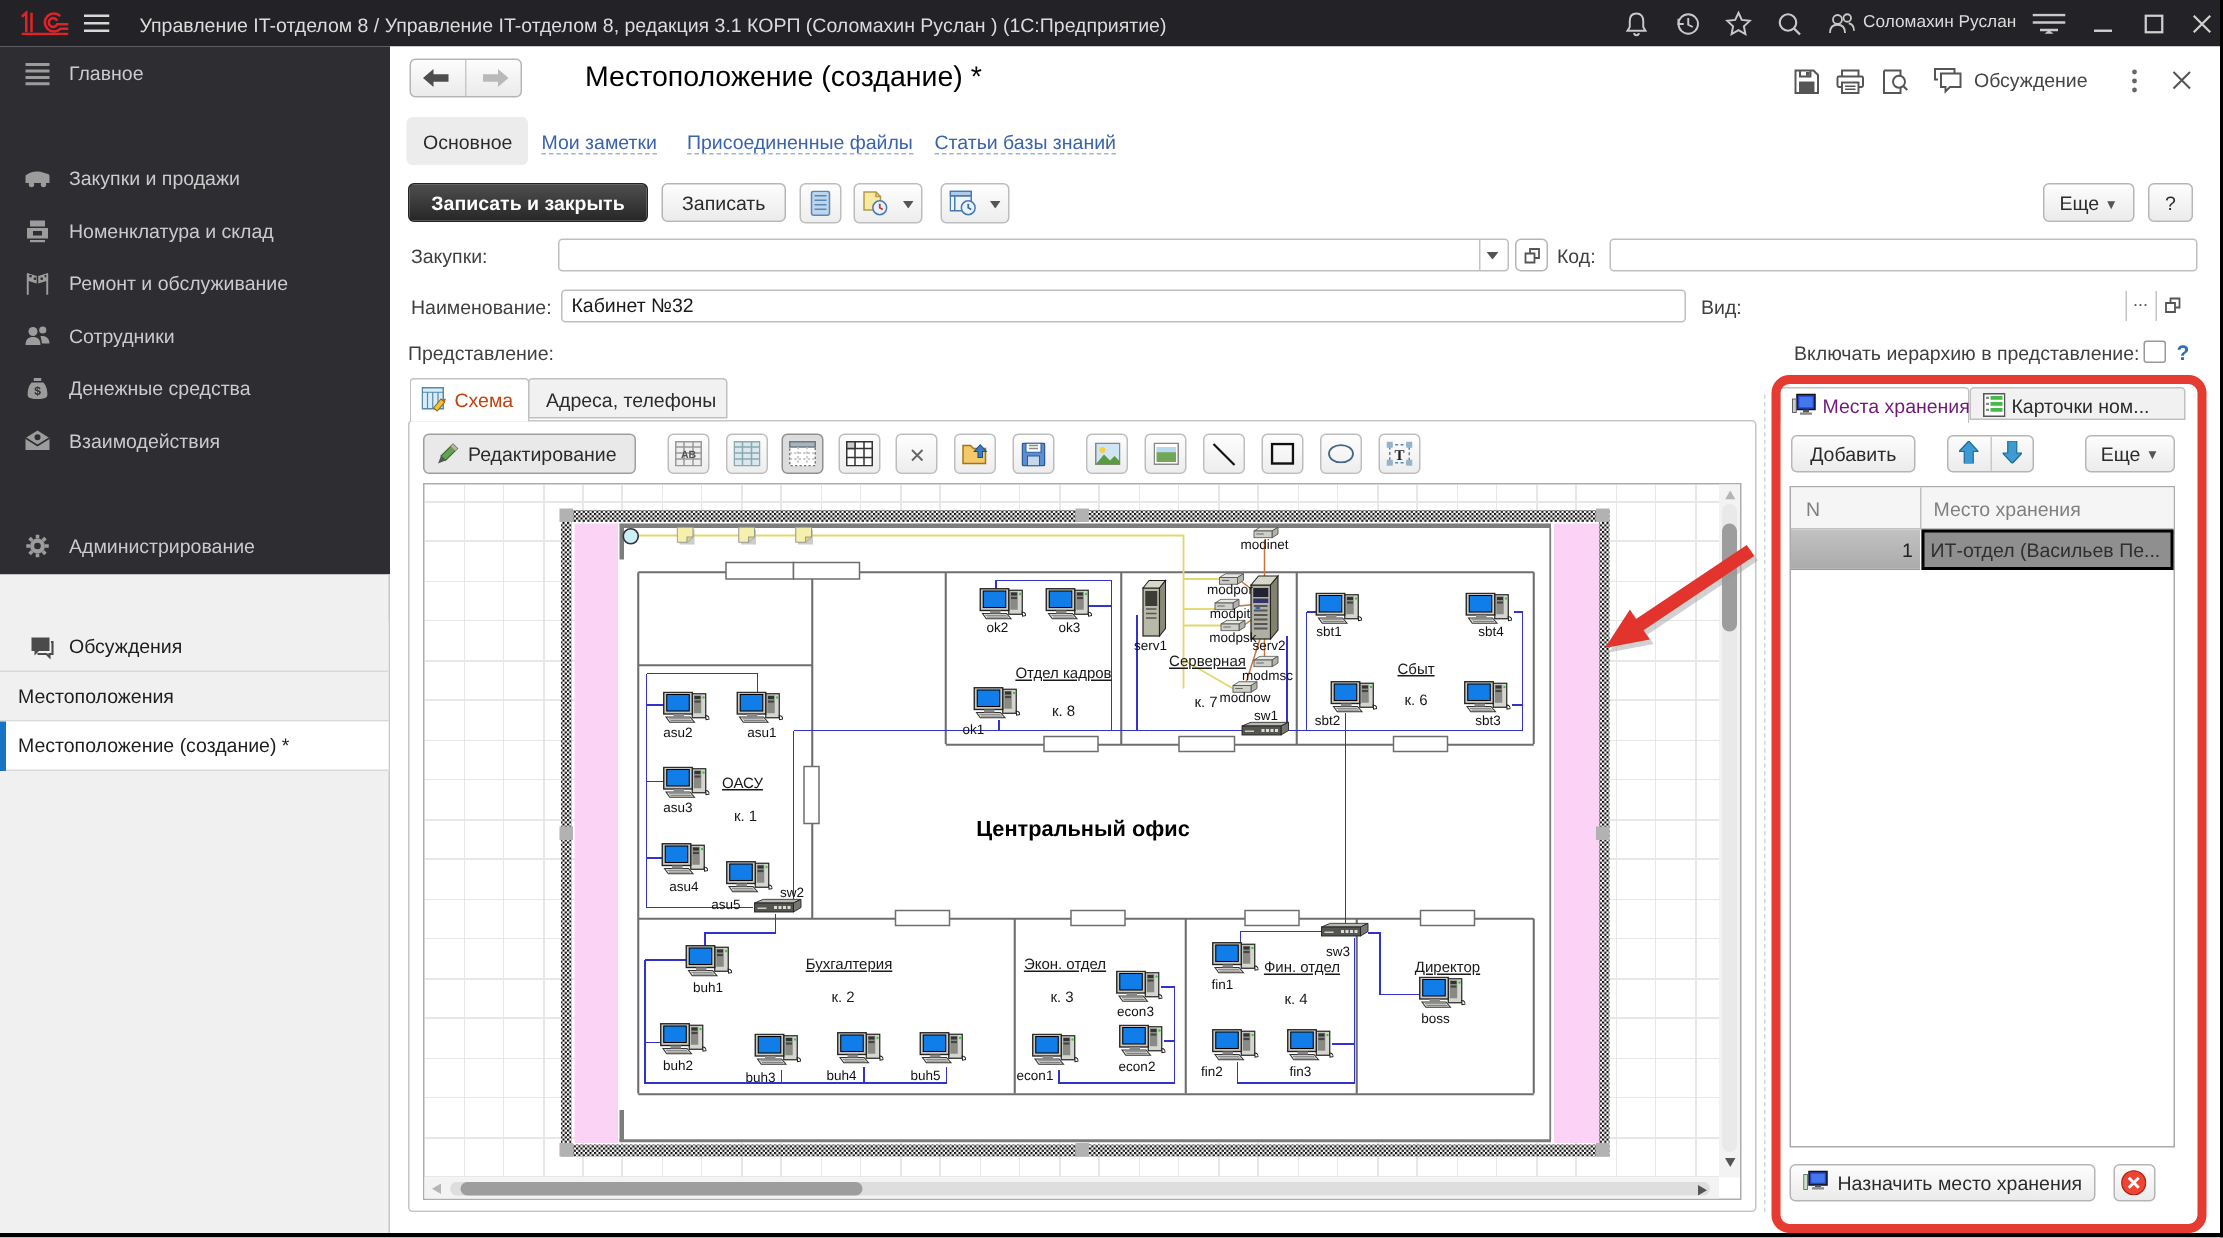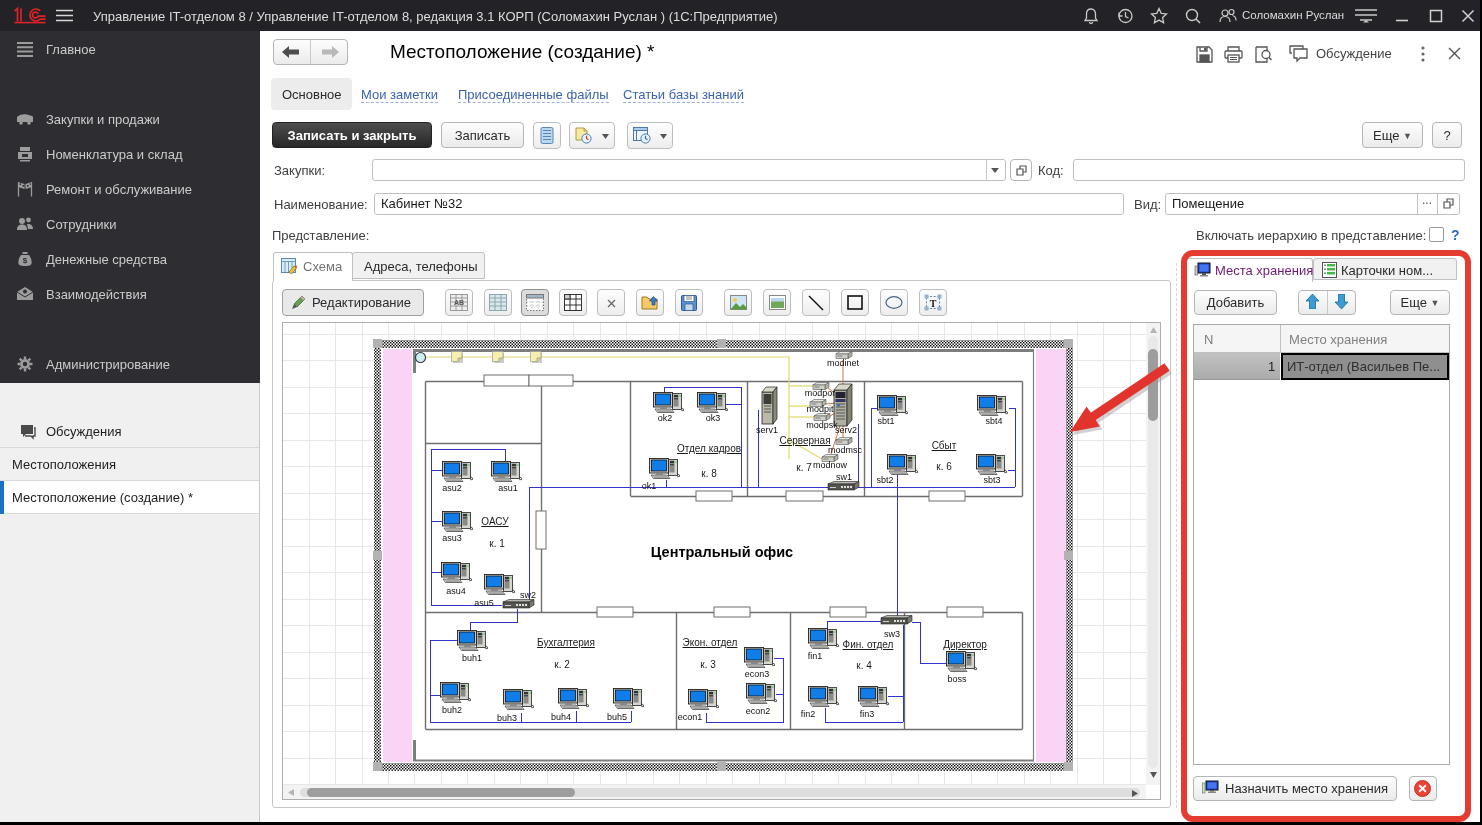--- a/index.html
+++ b/index.html
@@ -286,40 +286,39 @@
         <path d="M0,0 L8,0 L4,5 Z" fill="#555"></path>
       </svg>
   <div class="btn" style="left:750px;top:128px;width:22px;height:22px;background:#fff;"><svg width="11" height="11" viewBox="0 0 11 11" style="margin-top:5px">
           <path d="M1,4 h6 v6 h-6 Z M4,4 v-3 h6 v6 h-3" fill="none" stroke="#555" stroke-width="1.2"></path>
         </svg></div>
   <div class="lbl" style="left:778px;top:132px">Код:</div>
   <div class="field" style="left:813px;top:128px;width:392px;height:22px"></div>
   <div class="lbl" style="left:14px;top:166px">Наименование:</div>
   <div class="field" style="left:114px;top:162px;width:750px;height:22px;line-height:20px">Кабинет №32</div>
   <div class="lbl" style="left:874px;top:166px">Вид:</div>
-  <div class="field" style="left:905px;top:162px;width:295px;height:22px;line-height:20px">Помещение</div>
   <div class="abs" style="left:1157px;top:163px;width:1px;height:20px;background:#c4c4c4"></div>
   <div class="abs" style="left:1162px;top:162px;font-size:12px;color:#555">...</div>
   <div class="abs" style="left:1177px;top:163px;width:1px;height:20px;background:#c4c4c4"></div>
   <svg class="abs" style="left:1183px;top:167px" width="11" height="11" viewBox="0 0 11 11">
         <path d="M1,4 h6 v6 h-6 Z M4,4 v-3 h6 v6 h-3" fill="none" stroke="#555" stroke-width="1.2"></path>
       </svg>
   <div class="lbl" style="left:12px;top:197px">Представление:</div>
   <div class="lbl" style="left:936px;top:197px;color:#3f3f3f">Включать иерархию в представление:</div>
   <div class="abs" style="left:1169px;top:196px;width:15px;height:15px;border:1px solid #9a9a9a;border-radius:2px;background:#fff"></div>
   <div class="abs" style="left:1191px;top:196px;font-size:14px;color:#2a6cc0;font-weight:bold">?</div>
 
   <div class="abs" style="left:13px;top:221px;width:80px;height:29px;background:#fff;border:1px solid #c0c0c0;border-bottom:none;border-radius:3px 3px 0 0;z-index:3"></div>
   <svg class="abs" style="left:21px;top:227px;z-index:4" width="17" height="17" viewBox="0 0 17 17">
         <rect x="0.5" y="0.5" width="14" height="14" fill="#d8ecf8" stroke="#5588aa"></rect>
         <path d="M0.5,3.5 h14 M4,3.5 v11 M7.5,3.5 v11 M11,3.5 v11" stroke="#5588aa" stroke-width="0.8"></path>
         <path d="M8,14 L13,8 L15.5,10 L10.5,16 Z" fill="#f0c040" stroke="#8a6a10" stroke-width="0.7"></path>
         <path d="M13,8 L15.5,10 L16.3,7.8 Z" fill="#d05030"></path>
       </svg>
-  <div class="abs" style="left:43px;top:228px;font-size:13px;color:#737373;z-index:4">Схема</div>
+  <div class="abs" style="left:43px;top:228px;font-size:13px;color:#c2410c;z-index:4">Схема</div>
   <div class="abs" style="left:92px;top:221px;width:133px;height:27px;background:#f1f1f1;border:1px solid #c0c0c0;border-radius:3px 3px 0 0;"></div>
   <div class="abs" style="left:104px;top:228px;font-size:13px;color:#2b2b2b;">Адреса, телефоны</div>
 
   <div class="abs" style="left:12px;top:249px;width:899px;height:528px;border:1px solid #c6c6c6;border-radius:3px;background:#fff;"></div>
 
   <div class="btn" style="left:22px;top:258px;width:142px;height:27px;background:#e9e9e9;border-color:#9f9f9f"></div>
   <svg class="abs" style="left:31px;top:264px" width="15" height="15" viewBox="0 0 15 15">
         <path d="M3,9 L11,1 L14,4 L6,12 Z" fill="#66a055" stroke="#3e7230" stroke-width="0.8"></path>
         <path d="M1,14 L3,9 L6,12 Z" fill="#555"></path>
         <path d="M11,1 L14,4 L12.5,5.5 L9.5,2.5 Z" fill="#caa"></path>

